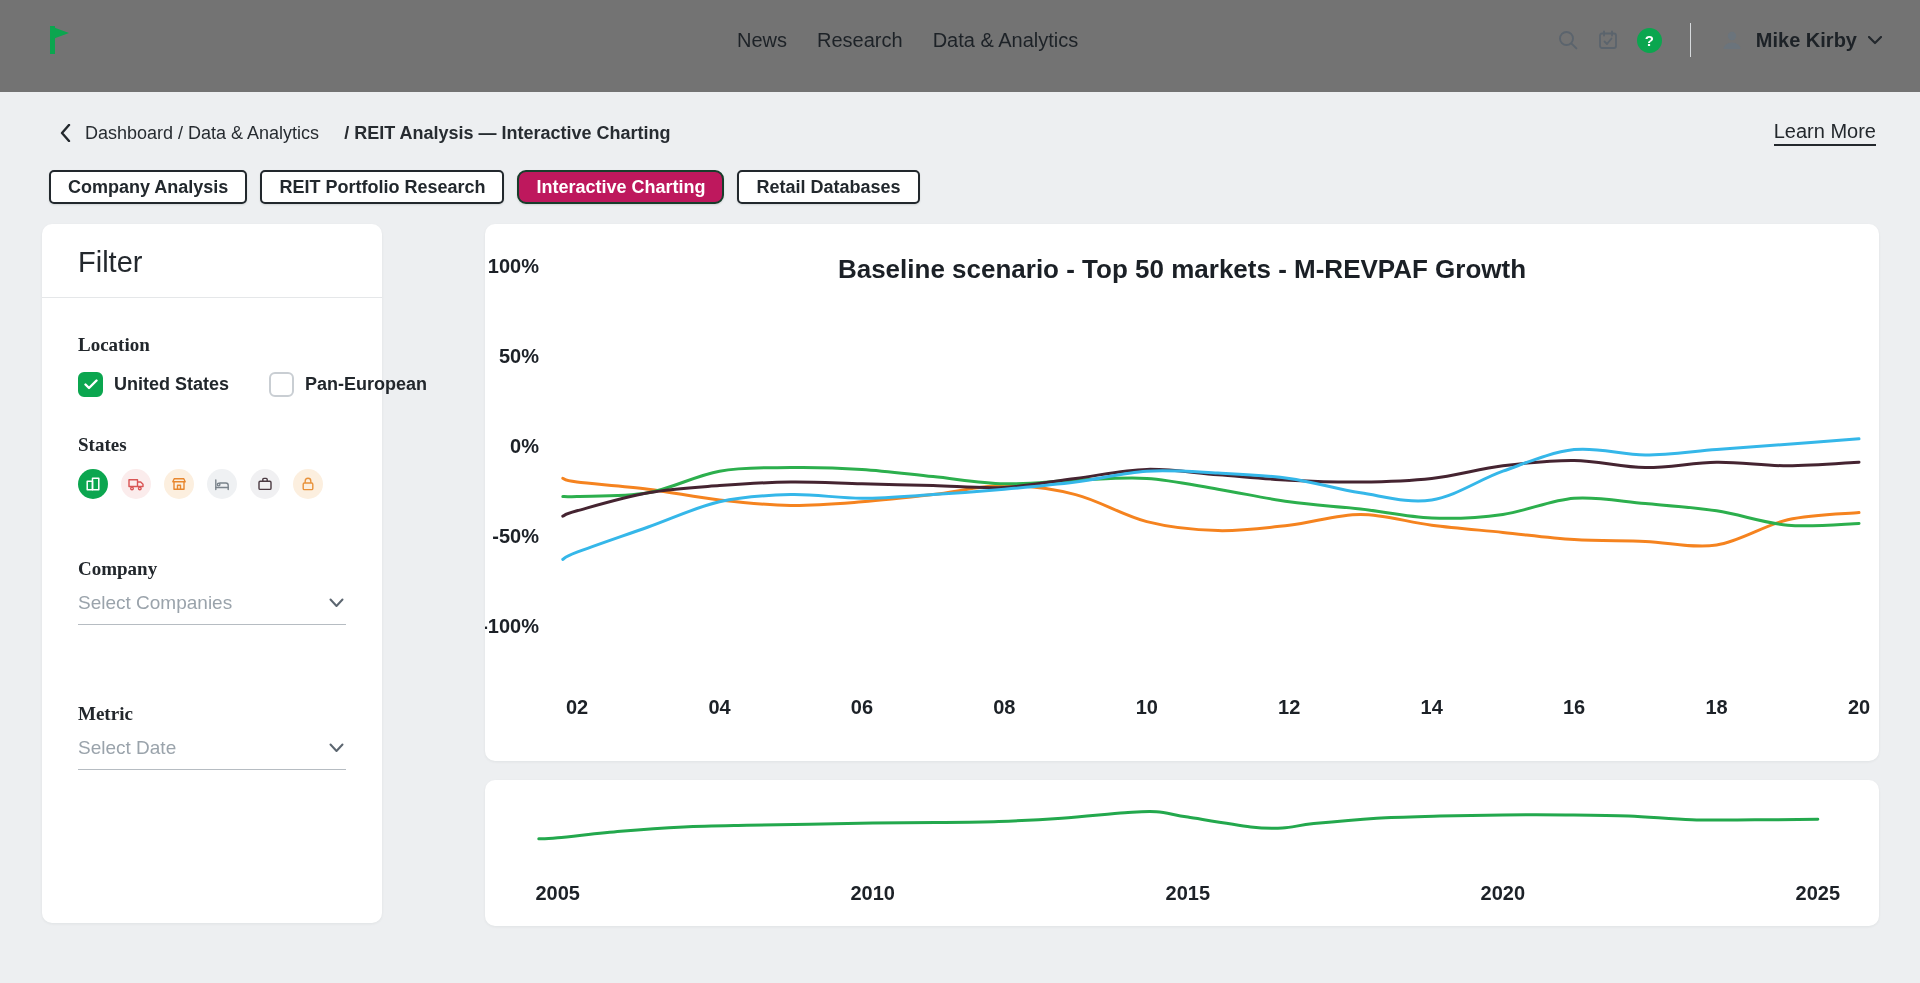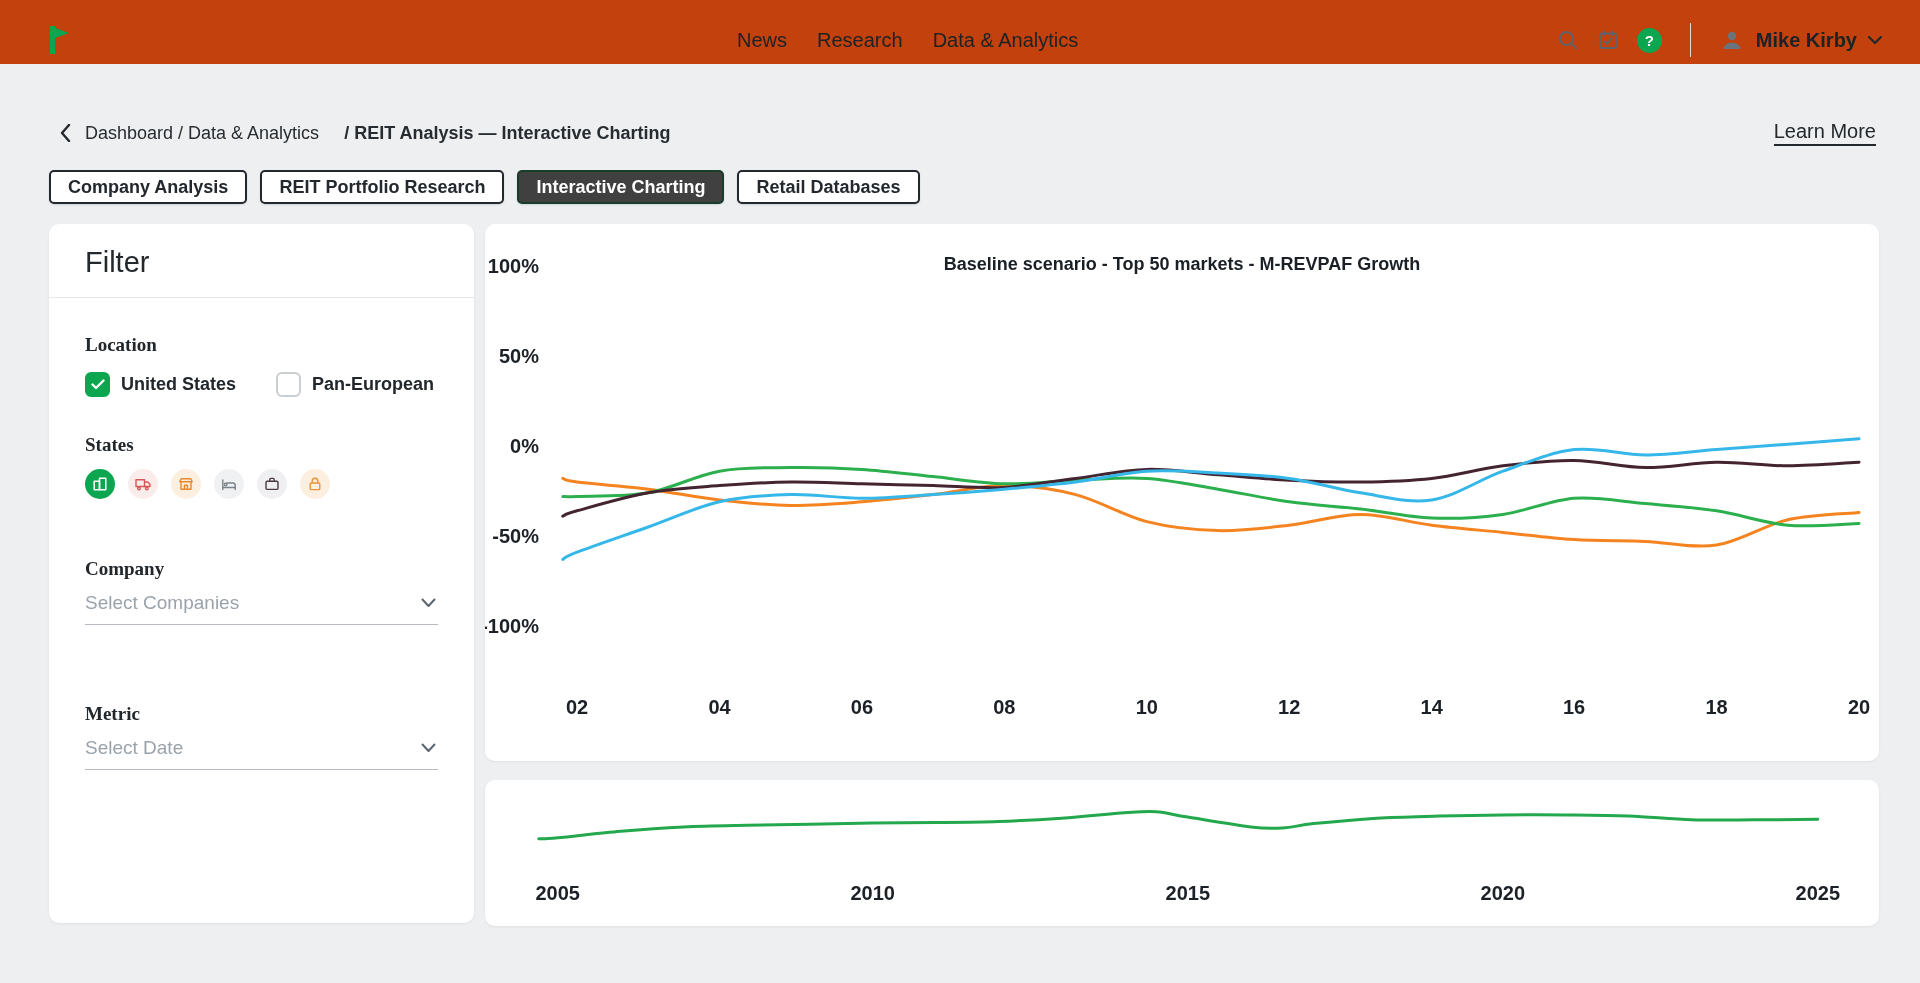--- a/index.html
+++ b/index.html
@@ -7,21 +7,21 @@
   body {
     font-family:"Liberation Sans", sans-serif;
     background:#EDEFF1;
     color:#21262B;
     overflow:hidden;
     position:relative;
   }
   a { text-decoration:none; color:inherit; }
 
   
-  .topbar { position:absolute; top:0; left:0; width:1920px; height:64px; background:#c2410c; z-index:5; }
+  .topbar { position:absolute; top:0; left:0; width:1920px; height:92px; background:#737373; z-index:5; }
   .logo { position:absolute; left:44px; top:23px; cursor:pointer; }
   .topnav { position:absolute; left:737px; top:0; height:80px; display:flex; align-items:center; gap:30px; }
   .topnav a { font-size:20px; font-weight:500; color:#1D2227; cursor:pointer; }
   .topbar-right { position:absolute; right:38px; top:0; height:80px; display:flex; align-items:center; gap:18px; }
   .icon-btn { display:flex; align-items:center; cursor:pointer; }
   .help-badge { width:25px; height:25px; border-radius:50%; background:#0BA64F; color:#fff;
     font-size:15px; font-weight:700; display:flex; align-items:center; justify-content:center; cursor:pointer; }
   .vdiv { width:1px; height:34px; background:#D7DADD; margin:0 10px; }
   .user { display:flex; align-items:center; gap:11px; cursor:pointer; }
   .user-name { font-size:20px; font-weight:700; color:#1D2227; }
@@ -32,25 +32,25 @@
   .breadcrumb { font-size:18px; color:#272C31; }
   .crumb-current { font-weight:700;margin-left:20px; }
   .learn-more { margin-left:auto; font-size:20px; font-weight:500; color:#23282D;
     border-bottom:2px solid #23282D; padding-bottom:1px; cursor:pointer; }
 
   
   .tabs-row { position:absolute; top:170px; left:49px; display:flex; gap:13px; }
   .tab-btn { height:34px; padding:0 17px; display:flex; align-items:center; background:#fff;
     border:2px solid #22282D; border-radius:5px; font-family:inherit; font-size:18px; font-weight:600;
     color:#22282D; cursor:pointer; box-shadow:0 1px 2px rgba(20,30,25,0.12); white-space:nowrap; }
-  .tab-btn.active { background:#404040; border-color:#183D2B; color:#fff; }
+  .tab-btn.active { background:#be185d; border-color:#183D2B; color:#fff;border-radius:9px; }
 
   
   .card { position:absolute; background:#fff; border-radius:10px; box-shadow:0 1px 3px rgba(25,35,30,0.06); }
-  .filter-card { left:49px; top:224px; width:425px; height:699px; }
+  .filter-card { left:42px; top:224px; width:340px; height:699px; }
   .main-chart-card { left:485px; top:224px; width:1394px; height:537px; }
   .mini-chart-card { left:485px; top:780px; width:1394px; height:146px; }
 
   
   .filter-title { font-size:29px; font-weight:500; color:#23282D; padding:22px 36px 18px; }
   .filter-divider { height:1px; background:#E5E7E9; }
   .filter-body { padding:36px 36px 0; }
   .field-label { font-size:19px; font-weight:700; color:#22272C;font-family:Liberation Serif, serif; }
   .loc-label { margin-bottom:16px; }
   .loc-row { display:flex; gap:40px; margin-bottom:37px; }
@@ -66,21 +66,21 @@
   .sector-icon { width:30px; height:30px; border-radius:50%; display:flex; align-items:center;
     justify-content:center; cursor:pointer; }
   .company-label, .metric-label { margin-bottom:6px; }
   .select-row { display:flex; align-items:center; justify-content:space-between;
     border-bottom:1.5px solid #B6BCC2; padding:6px 2px 10px 0; cursor:pointer; }
   .select-row.company { margin-bottom:78px; }
   .select-row .ph { font-size:19px; color:#9AA3AB; }
 
   
   .chart-title { position:absolute; top:30px; left:0; right:0; text-align:center;
-    font-size:18px; font-weight:700; color:#1B2026; }
+    font-size:26px; font-weight:700; color:#1B2026; }
   .chart-host { position:absolute; inset:0; }
   .chart-host svg { position:absolute; left:0; top:0; }
   .chart-host text.tick { font-family:"Liberation Sans", sans-serif; font-size:20px; font-weight:700; fill:#1C2127; }
 </style>
 </head>
 <body>
 
 <header class="topbar">
   <div class="logo">
     <svg width="30" height="34" viewBox="0 0 30 34">

